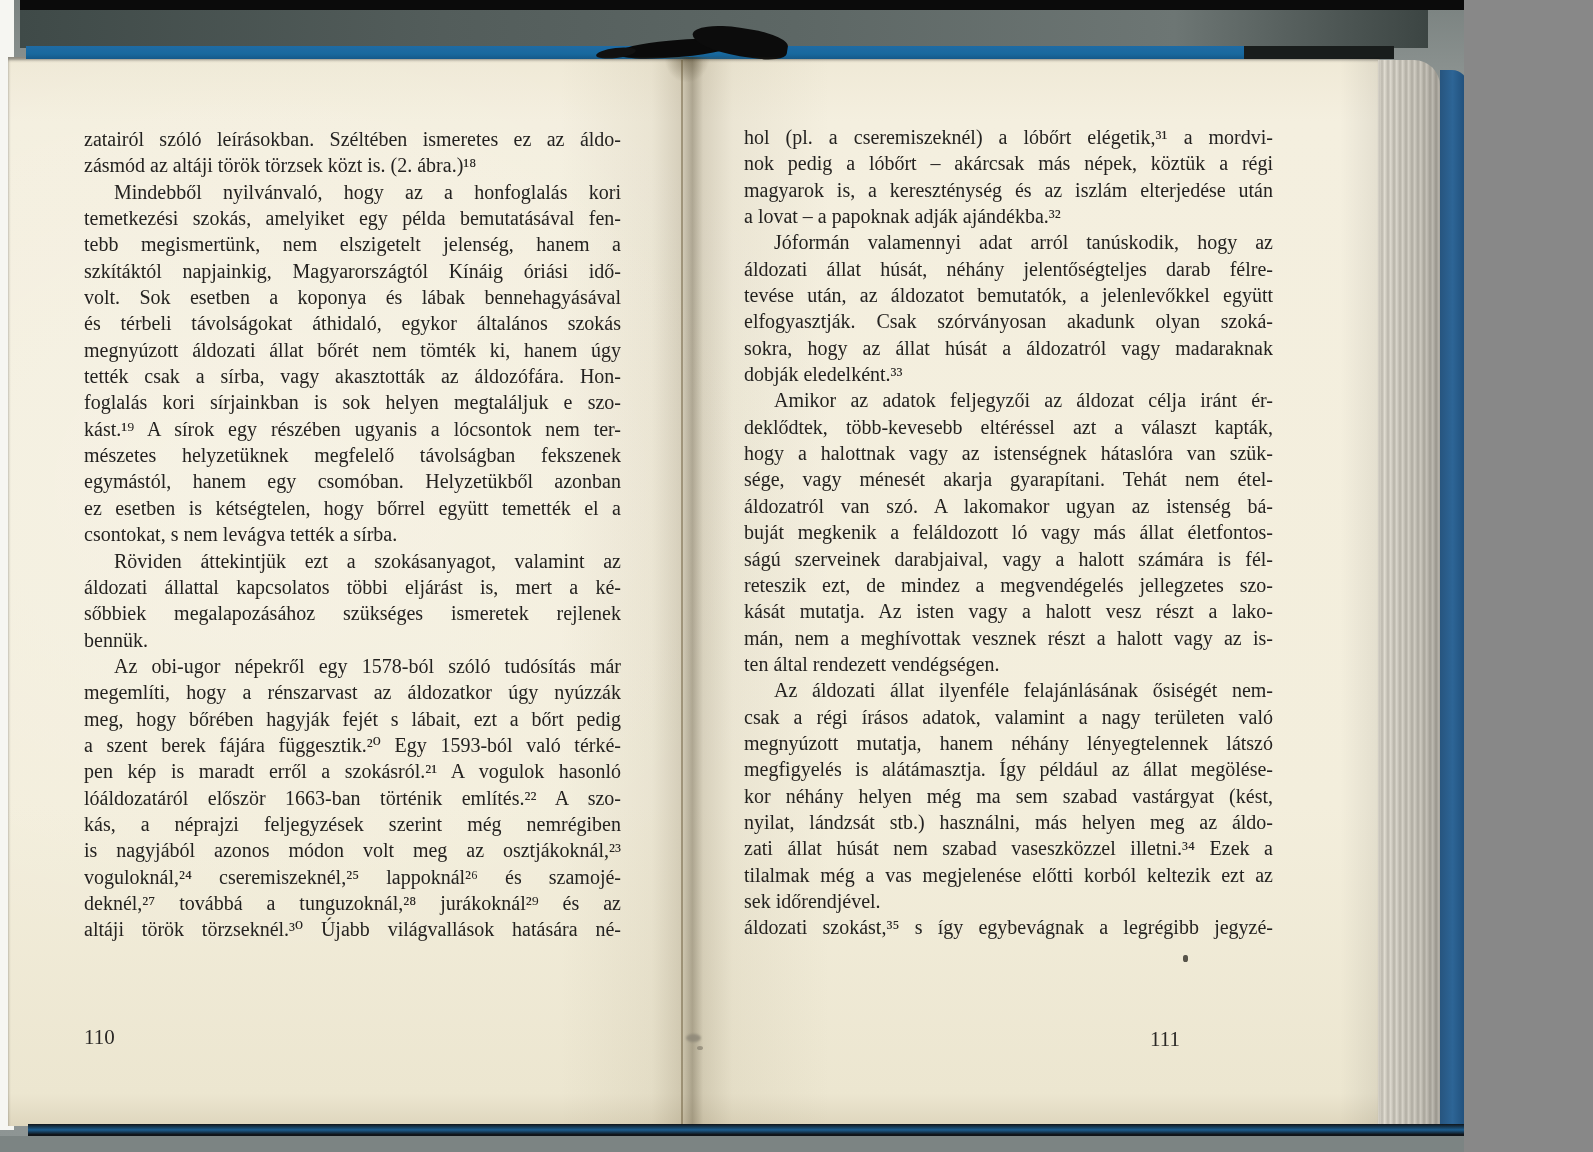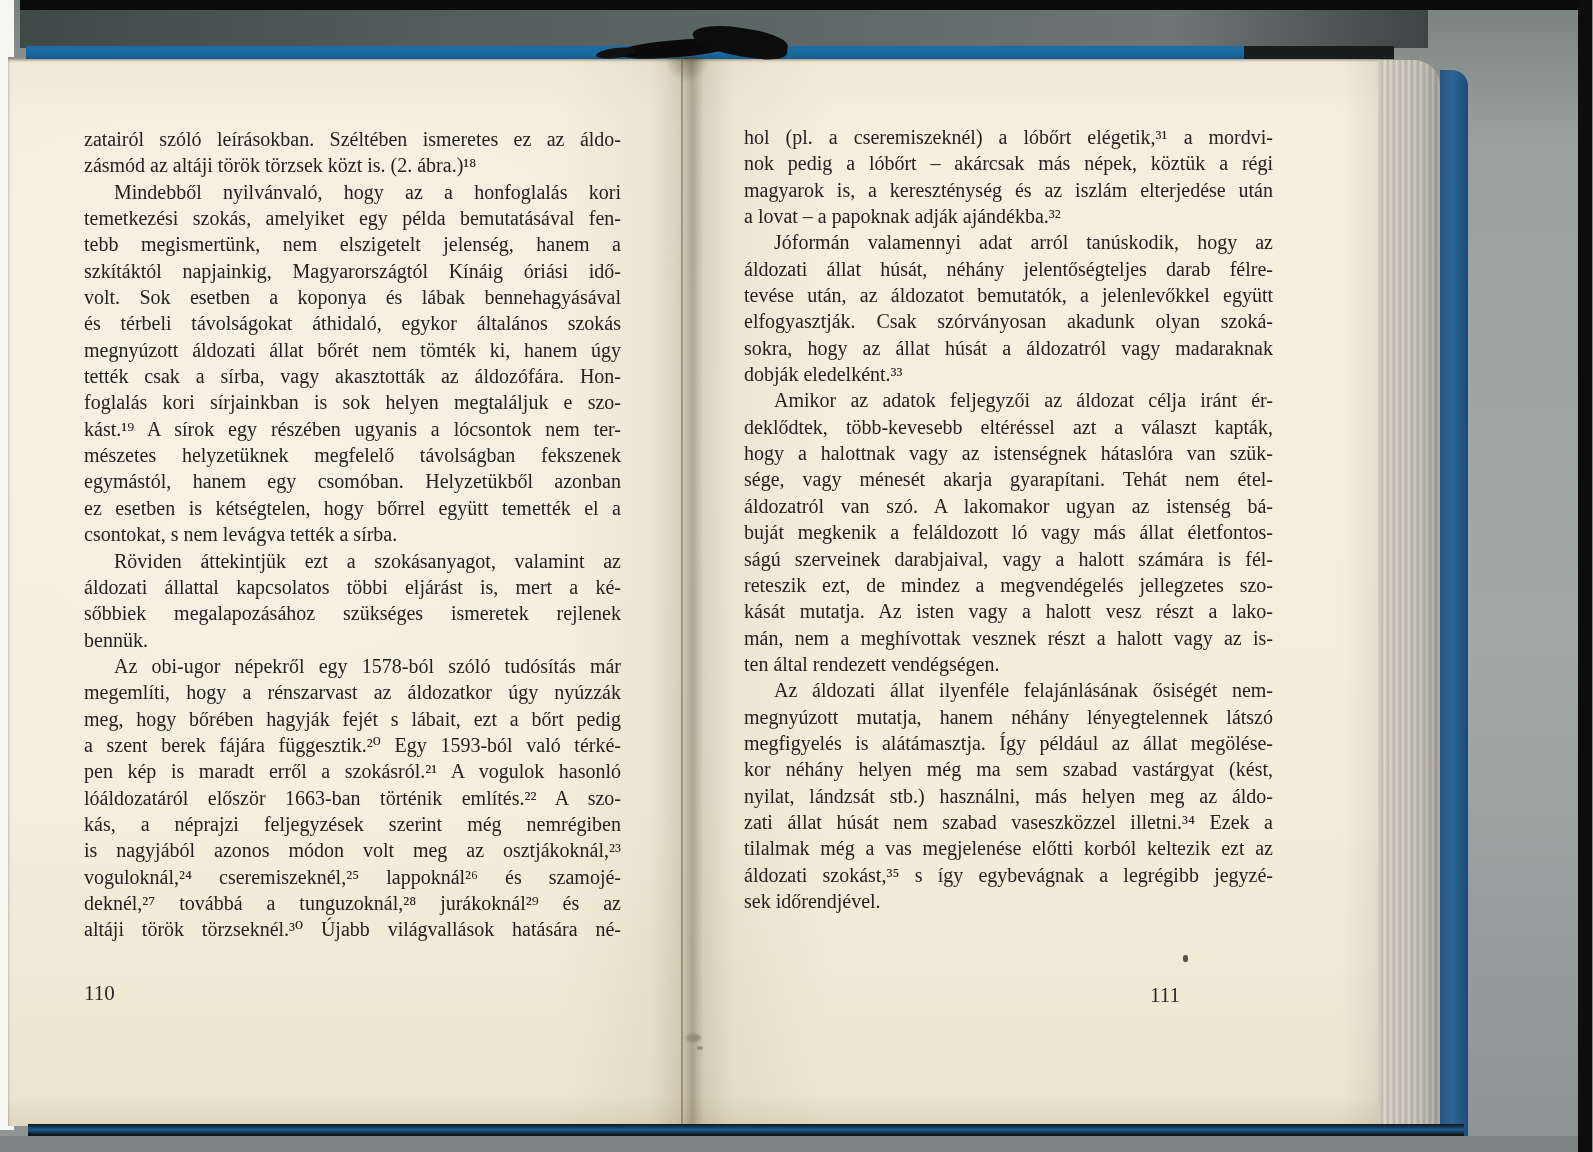--- a/index.html
+++ b/index.html
@@ -1,16 +1,16 @@
 <!DOCTYPE html>
 <html><head>
 <meta charset="utf-8">
 <style>
   html,body{margin:0;padding:0;background:#888;}
-  .scene{position:relative;width:1592px;height:1152px;overflow:hidden;
+  .scene{position:relative;width:1464px;height:1152px;overflow:hidden;
          background:linear-gradient(180deg,#7a8280 0%,#9aa09e 12%,#a4a9a8 55%,#8d9493 100%);
          font-family:"Liberation Serif","DejaVu Serif",serif;}
   .layer{position:absolute;}
 
   
   .white-edge-left{left:0;top:0;width:14px;height:1130px;background:#f6f6f2;}
   .top-black{left:20px;top:0;width:1573px;height:10px;background:#0b0b0b;}
   .right-black{left:1578px;top:0;width:15px;height:1152px;background:#0d0d0d;}
   .bottom-gray{left:0;top:1136px;width:1578px;height:16px;background:#7c8483;}
 
@@ -61,21 +61,21 @@
        background:radial-gradient(ellipse at 50% 0%,rgba(60,50,25,0.45),rgba(60,50,25,0) 70%);}
 
   
   .textblock{color:#242220;font-size:20px;line-height:26.35px;
              text-rendering:optimizeLegibility;}
   .textblock .line{text-align:justify;text-align-last:justify;overflow:hidden;}
   .textblock .line.para-end{text-align-last:left;}
   .textblock .line.indent{text-indent:30px;}
   .left-text{left:84px;top:126px;width:537px;}
   .right-text{left:744px;top:124px;width:529px;}
-  .folio{position:absolute;color:#2a2826;font-size:21px;}
+  .folio{position:absolute;color:#2a2826;font-size:21px;margin-top:44px;}
   .folio-left{left:84px;top:981px;}
   .folio-right{left:1150px;top:983px;width:120px;text-align:left;}
 
   
   .speck1{left:1183px;top:955px;width:5px;height:7px;background:#3c3a31;border-radius:40%;opacity:.85;}
   .speck2{left:686px;top:1034px;width:15px;height:8px;background:#8b8576;border-radius:50%;
           filter:blur(1px);opacity:.8;}
   .speck3{left:697px;top:1046px;width:6px;height:4px;background:#7d7668;border-radius:50%;opacity:.6;}
 </style>
 </head>
@@ -153,28 +153,29 @@
       <div class="line">hogy a halottnak vagy az istenségnek hátaslóra van szük-</div>
       <div class="line">sége, vagy ménesét akarja gyarapítani. Tehát nem étel-</div>
       <div class="line">áldozatról van szó. A lakomakor ugyan az istenség bá-</div>
       <div class="line">buját megkenik a feláldozott ló vagy más állat életfontos-</div>
       <div class="line">ságú szerveinek darabjaival, vagy a halott számára is fél-</div>
       <div class="line">reteszik ezt, de mindez a megvendégelés jellegzetes szo-</div>
       <div class="line">kását mutatja. Az isten vagy a halott vesz részt a lako-</div>
       <div class="line">mán, nem a meghívottak vesznek részt a halott vagy az is-</div>
       <div class="line para-end">ten által rendezett vendégségen.</div>
       <div class="line indent">Az áldozati állat ilyenféle felajánlásának ősiségét nem-</div>
+      <div class="line">csak a régi írásos adatok, valamint a nagy területen való</div>
       <div class="line">megnyúzott mutatja, hanem néhány lényegtelennek látszó</div>
       <div class="line">megfigyelés is alátámasztja. Így például az állat megölése-</div>
       <div class="line">kor néhány helyen még ma sem szabad vastárgyat (kést,</div>
       <div class="line">nyilat, lándzsát stb.) használni, más helyen meg az áldo-</div>
       <div class="line">zati állat húsát nem szabad vaseszközzel illetni.³⁴ Ezek a</div>
       <div class="line">tilalmak még a vas megjelenése előtti korból keltezik ezt az</div>
+      <div class="line para-end">sek időrendjével.</div>
       <div class="line">áldozati szokást,³⁵ s így egybevágnak a legrégibb jegyzé-</div>
-      <div class="line para-end">sek időrendjével.</div>
     </div>
 
   <div class="folio folio-left">110</div>
   <div class="folio folio-right">111</div>
 
   <div class="layer bottom-dark"></div>
   <div class="layer bottom-gray"></div>
 
   <div class="layer top-black"></div>
   <div class="layer right-black"></div>

